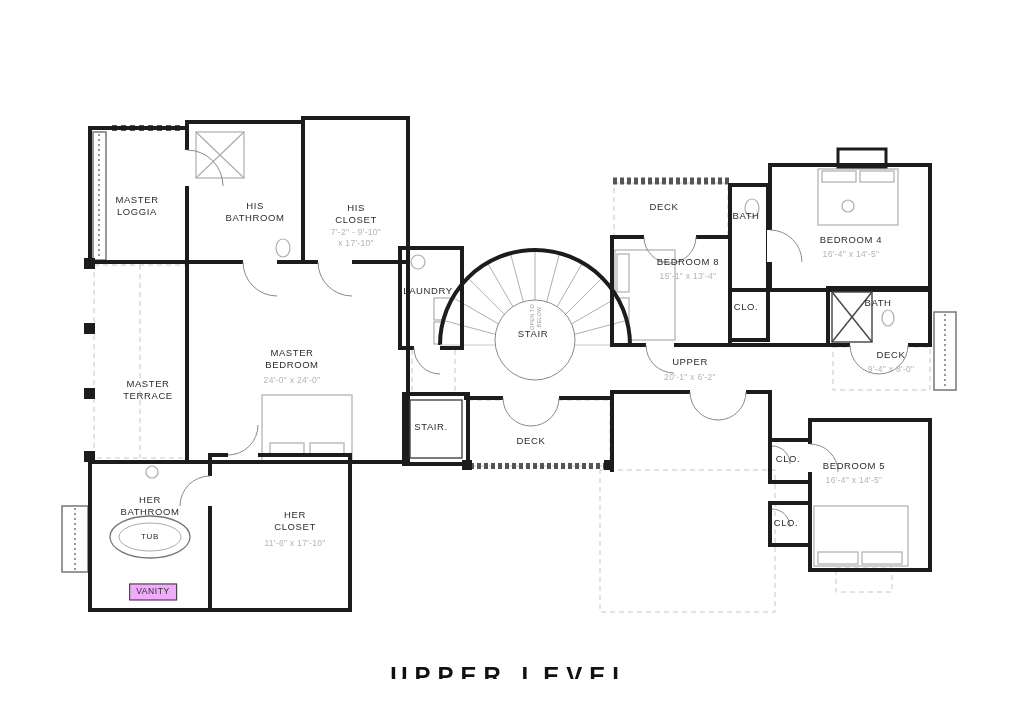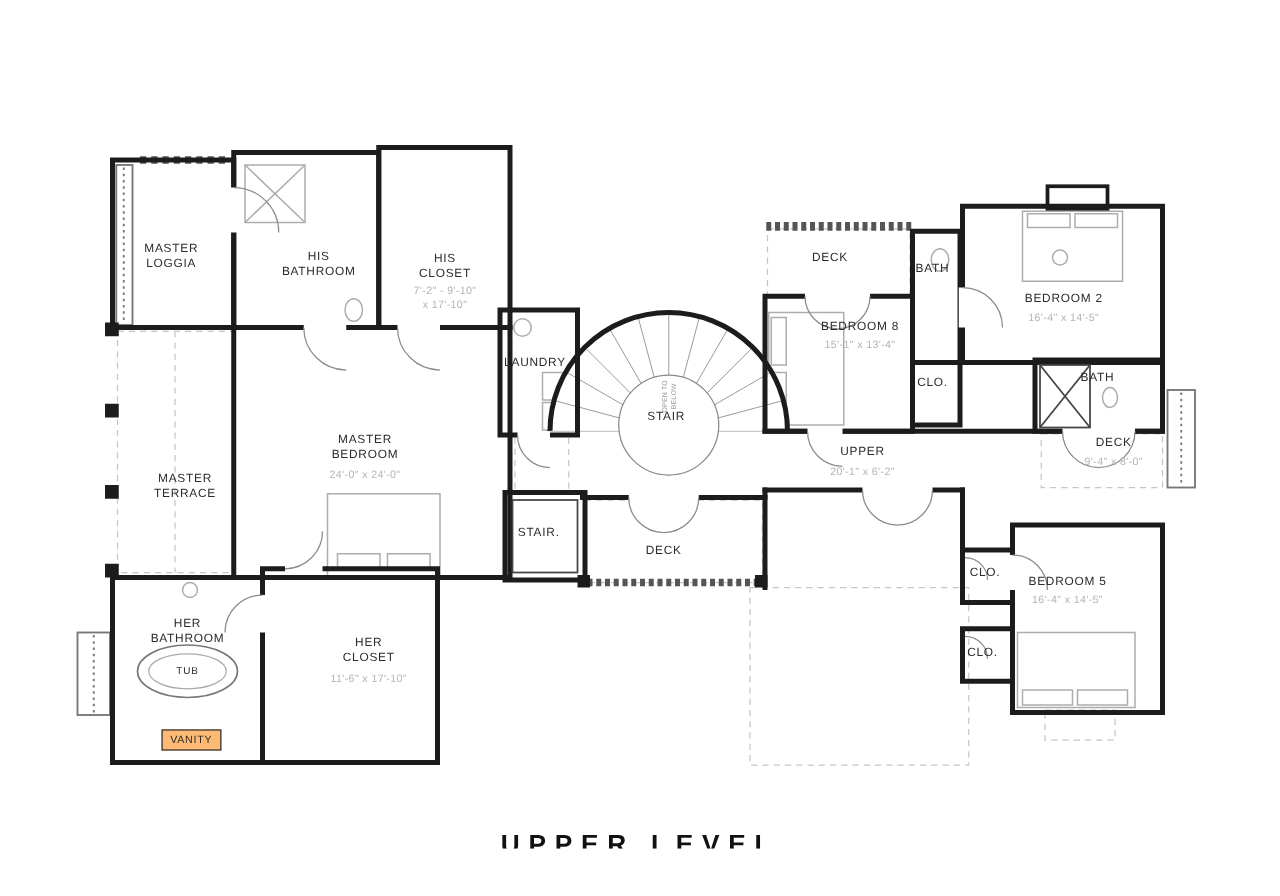--- a/index.html
+++ b/index.html
@@ -6,21 +6,21 @@
   .canvas{position:relative;width:1024px;height:679px;background:#fff;overflow:hidden;
           font-family:Liberation Sans, sans-serif;}
   .plan-svg{position:absolute;left:0;top:0;}
   .lbl{position:absolute;transform:translate(-50%,-50%);text-align:center;
        font-size:9.5px;letter-spacing:.6px;color:#2b2b2b;white-space:pre-line;line-height:1.3;}
   .dims{position:absolute;transform:translate(-50%,-50%);text-align:center;
         font-size:8.5px;letter-spacing:.3px;color:#b4b4b4;white-space:pre-line;line-height:1.25;}
   .rot{position:absolute;transform:translate(-50%,-50%) rotate(-90deg);
        font-size:5.5px;letter-spacing:.2px;color:#9a9a9a;white-space:pre-line;text-align:center;line-height:1.2;}
   .plan-title{position:absolute;left:512px;top:676px;transform:translate(-50%,-50%);
-        font-size:21px;font-weight:700;letter-spacing:7px;color:#111;white-space:nowrap;}
+        font-size:24px;font-weight:700;letter-spacing:7px;color:#111;white-space:nowrap;}
 </style>
 </head>
 <body>
 
 <div class="canvas">
 
   <svg class="plan-svg" width="1024" height="717" viewBox="0 0 1024 717">
 
     <g stroke="#c6c6c6" stroke-width="1" fill="none" stroke-dasharray="5 4">
       <rect x="94" y="265" width="92" height="193"></rect>
@@ -196,21 +196,21 @@
   <div class="dims" style="left:356px;top:238px;">7'-2" - 9'-10"
 x 17'-10"</div>
   <div class="lbl" style="left:428px;top:291px;">LAUNDRY</div>
   <div class="rot" style="left:536px;top:317px;">OPEN TO
 BELOW</div>
   <div class="lbl" style="left:533px;top:334px;">STAIR</div>
   <div class="lbl" style="left:664px;top:207px;">DECK</div>
   <div class="lbl" style="left:746px;top:216px;">BATH</div>
   <div class="lbl" style="left:688px;top:262px;">BEDROOM 8</div>
   <div class="dims" style="left:688px;top:276px;">15'-1" x 13'-4"</div>
-  <div class="lbl" style="left:851px;top:240px;">BEDROOM 2</div>
+  <div class="lbl" style="left:851px;top:240px;">BEDROOM 4</div>
   <div class="dims" style="left:851px;top:254px;">16'-4" x 14'-5"</div>
   <div class="lbl" style="left:746px;top:307px;">CLO.</div>
   <div class="lbl" style="left:878px;top:303px;">BATH</div>
   <div class="lbl" style="left:292px;top:359px;">MASTER
 BEDROOM</div>
   <div class="dims" style="left:292px;top:380px;">24'-0" x 24'-0"</div>
   <div class="lbl" style="left:148px;top:390px;">MASTER
 TERRACE</div>
   <div class="lbl" style="left:690px;top:362px;">UPPER</div>
   <div class="dims" style="left:690px;top:377px;">20'-1" x 6'-2"</div>
@@ -221,16 +221,16 @@
   <div class="lbl" style="left:788px;top:459px;">CLO.</div>
   <div class="lbl" style="left:854px;top:466px;">BEDROOM 5</div>
   <div class="dims" style="left:854px;top:480px;">16'-4" x 14'-5"</div>
   <div class="lbl" style="left:786px;top:523px;">CLO.</div>
   <div class="lbl" style="left:150px;top:506px;">HER
 BATHROOM</div>
   <div class="lbl" style="left:150px;top:537px;font-size:8px;text-align:right;">TUB</div>
   <div class="lbl" style="left:295px;top:521px;">HER
 CLOSET</div>
   <div class="dims" style="left:295px;top:543px;">11'-6" x 17'-10"</div>
-  <div class="lbl" style="left:153px;top:592px;font-size:8.5px;background:#fdba74;padding:2px 6px;border:1px solid #333;">VANITY</div>
+  <div class="lbl" style="left:153px;top:592px;font-size:8.5px;background:#f0abfc;padding:2px 6px;border:1px solid #333;">VANITY</div>
 
   <div class="plan-title">UPPER LEVEL</div>
 </div>
 
 </body></html>

